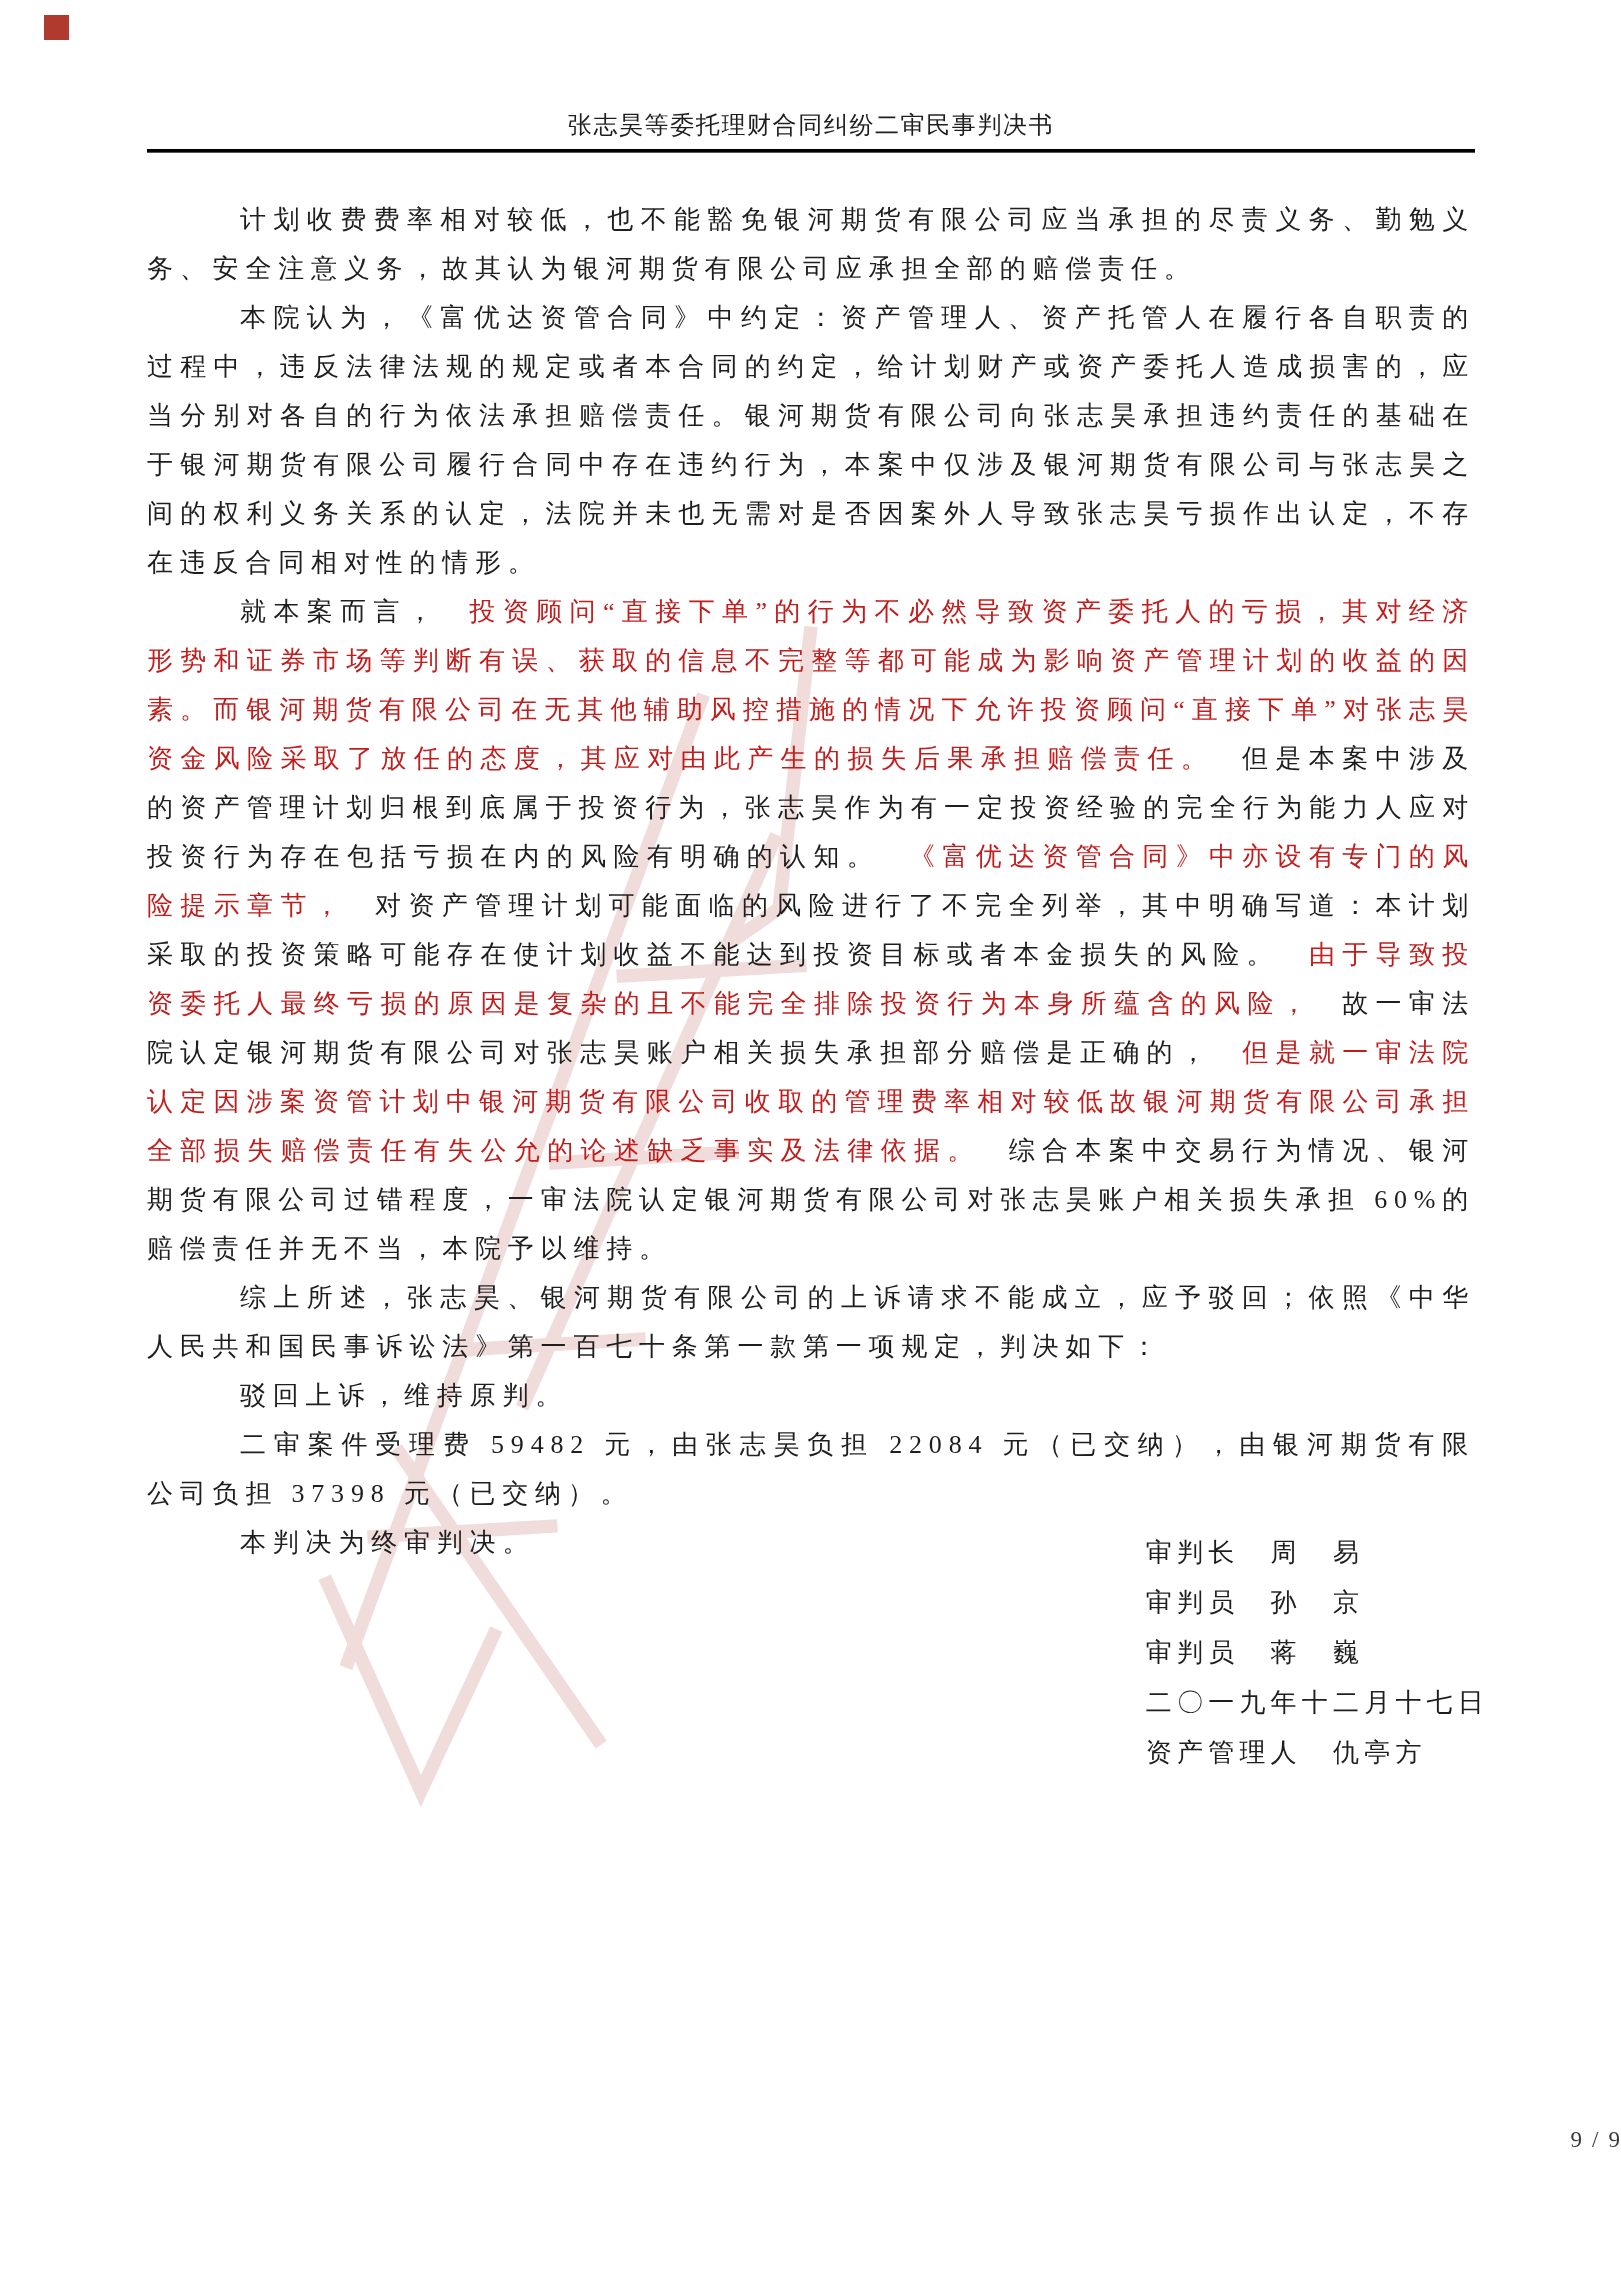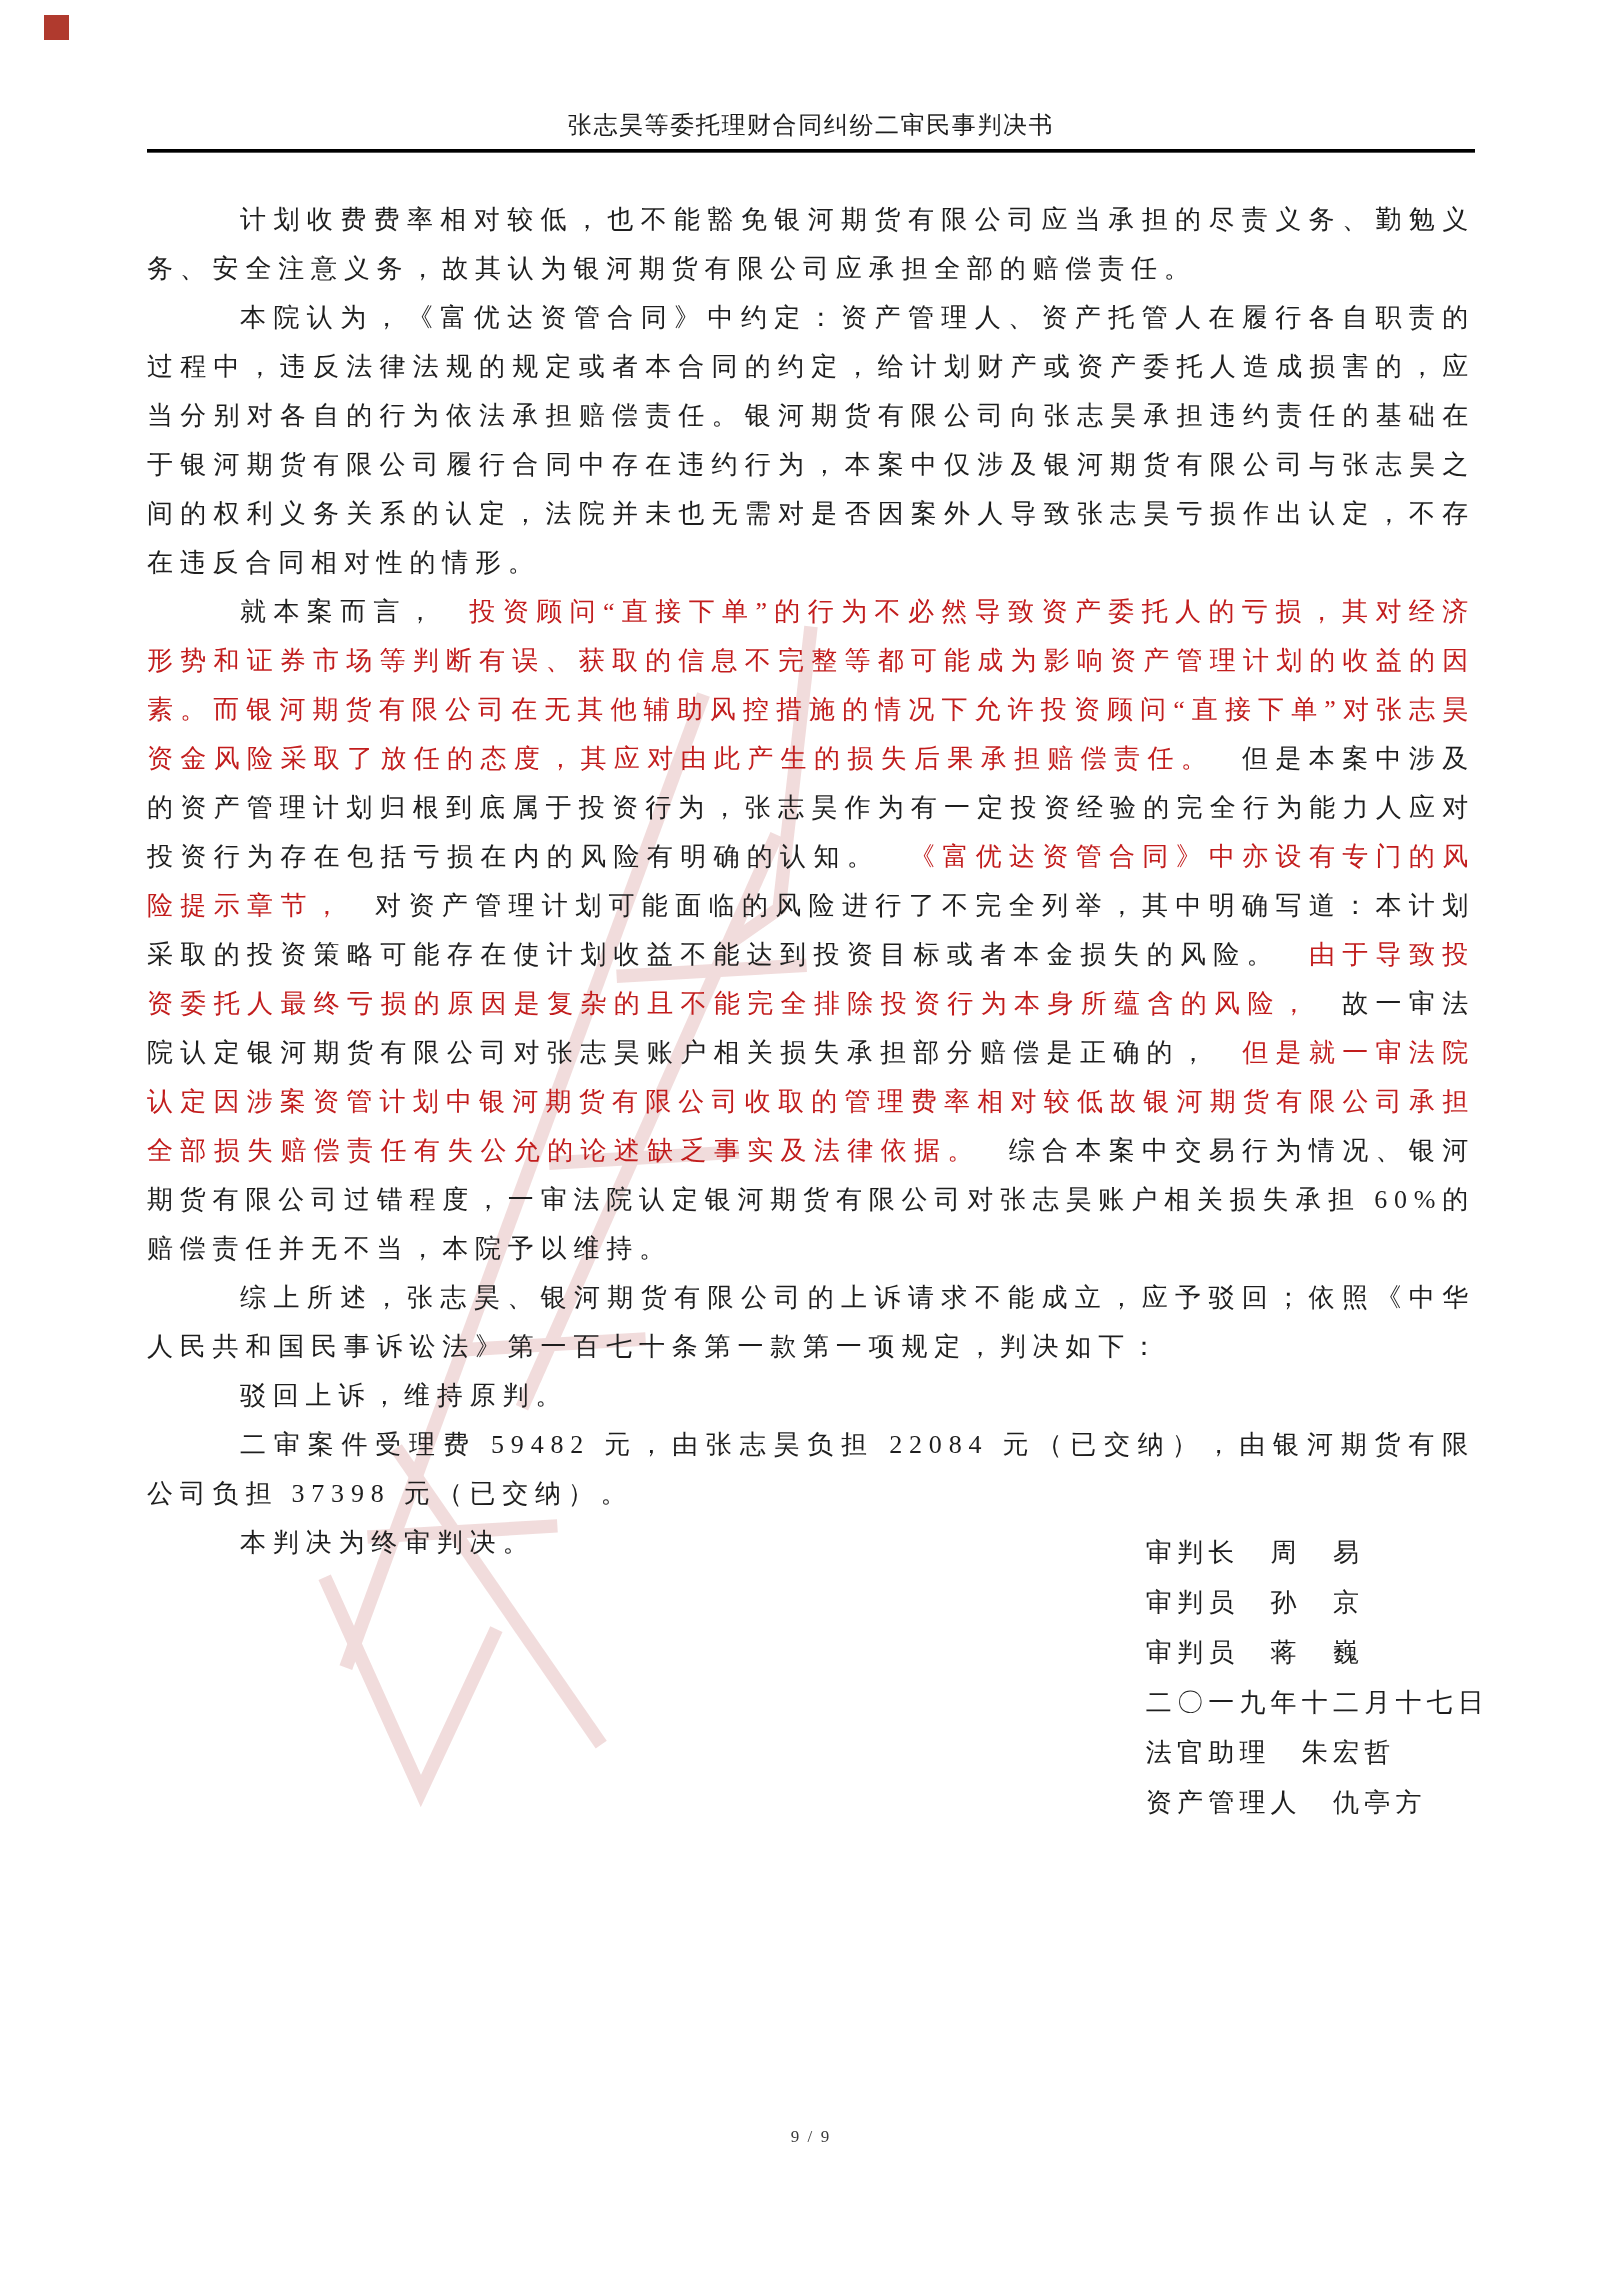--- a/index.html
+++ b/index.html
@@ -67,22 +67,22 @@
     right:133px; top:1528px;
     font-size:26px;
     line-height:50px;
     letter-spacing:5.2px;
     color:var(--ink,#1e1e1e);
     white-space:nowrap;
   }
   .page-footer{
     position:absolute;
     left:0; top:2127px; width:100%;
-    text-align:center;
-    font-size:17px;
+    text-align:right;
+    font-size:23px;
     letter-spacing:2.1px;
     color:#3a3a3a;
   }
 </style>
 </head>
 <body>
 
 <div class="page">
 
   <div class="corner-mark"></div>
@@ -113,20 +113,19 @@
       <p class="para"><span class="run-black">驳回上诉，维持原判。</span></p>
       <p class="para"><span class="run-black">二审案件受理费 59482 元，由张志昊负担 22084 元（已交纳），由银河期货有限公司负担 37398 元（已交纳）。</span></p>
       <p class="para"><span class="run-black">本判决为终审判决。</span></p>
     </div>
 
   <div class="signature-block">
       <div class="sig-row">审判长　周　易</div>
       <div class="sig-row">审判员　孙　京</div>
       <div class="sig-row">审判员　蒋　巍</div>
       <div class="sig-row">二〇一九年十二月十七日</div>
-      <div class="sig-row">法官助理　朱宏哲</div>
       <div class="sig-row">资产管理人　仇亭方</div>
     </div>
 
   <div class="page-footer">9 / 9</div>
 
 </div>
 
 
 </body></html>

